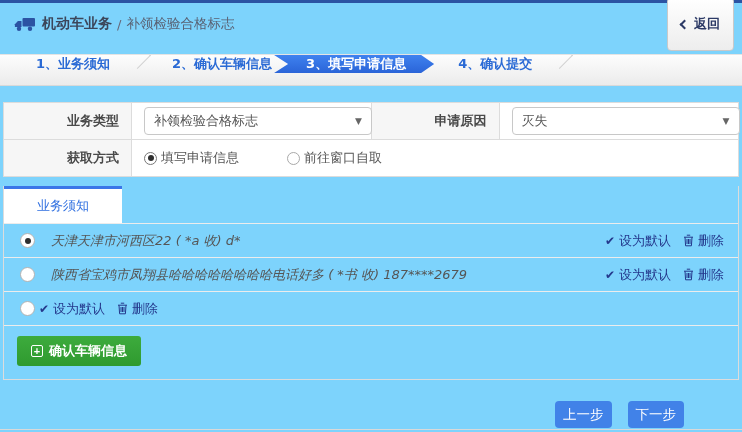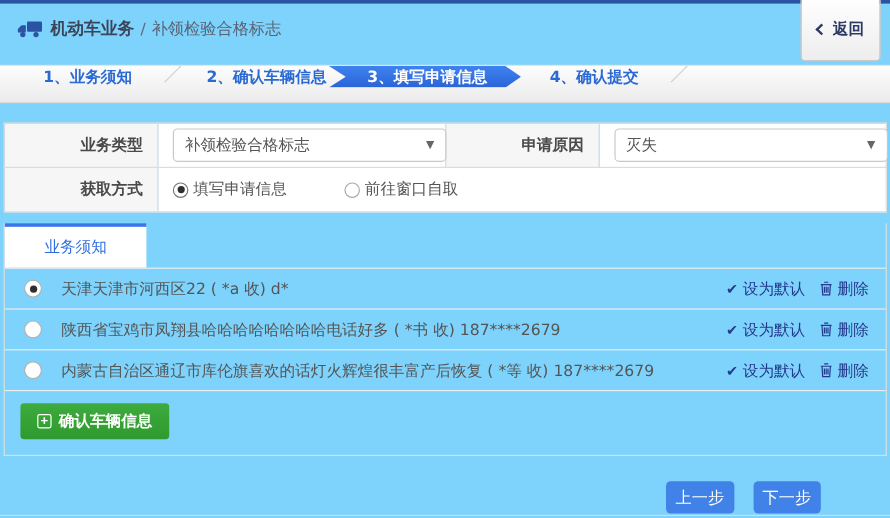--- a/index.html
+++ b/index.html
@@ -52,21 +52,21 @@
 
   
   .panel { margin-top:9px; border:1px solid #dcdcdc; border-top:0; }
   .tabbar { height:37px; display:flex; }
   .tab { width:118px; height:100%; display:flex; align-items:center; justify-content:center;
     border-top:3px solid #3a76e8; color:#2f6fe0; cursor:pointer; background:#fff; }
   .addr-row { display:flex; align-items:center; height:34px; padding:0 14px 0 16px;
     border-top:1px solid #ececec; }
   .addr-row .radio { width:15px; height:15px; border-color:#b3b3b3; }
   .addr-row .radio.checked::after { left:3.5px; top:3.5px; width:6px; height:6px; }
-  .addr-text { flex:1; margin-left:12px; color:#555; white-space:nowrap; overflow:hidden; text-overflow:ellipsis; }
+  .addr-text { flex:1; margin-left:12px; color:#555; white-space:nowrap; overflow:hidden; text-overflow:ellipsis;font-style:italic; }
   .actions { display:flex; align-items:center; gap:12px; color:#24388c; }
   .action { display:flex; align-items:center; gap:4px; cursor:pointer; }
   .check-glyph { font-size:12px; line-height:1; }
   .btn-row { padding:10px 0 13px 13px; border-top:1px solid #ececec; }
   .green-btn { display:inline-flex; align-items:center; gap:6px; background:linear-gradient(#3dab3d,#2f9a2f);
     border:none; border-radius:3px; padding:6px 14px; color:#fff; font-weight:bold; font-size:13px; cursor:pointer; }
   .plus-icon { width:12px; height:12px; border:1px solid #fff; border-radius:2px;
     display:inline-flex; align-items:center; justify-content:center; font-size:11px; line-height:1; font-weight:bold; }
 
   
@@ -190,21 +190,20 @@
                 <path d="M4 5v5M5.5 5v5M7 5v5"></path>
               </g>
             </svg>
             <span>删除</span>
           </span>
         </span>
       </div>
 
       <div class="addr-row">
         <span class="radio"></span>
-        <span class="addr-text">内蒙古自治区通辽市库伦旗喜欢的话灯火辉煌很丰富产后恢复 ( *等 收)  187****2679</span>
         <span class="actions">
           <span class="action">
             <span class="check-glyph">✔</span>
             <span>设为默认</span>
           </span>
           <span class="action">
             <svg width="11" height="13" viewBox="0 0 11 13">
               <g fill="none" stroke="#24388c" stroke-width="1">
                 <path d="M1 3.2h9"></path>
                   <path d="M3.8 1.2h3.4"></path>

